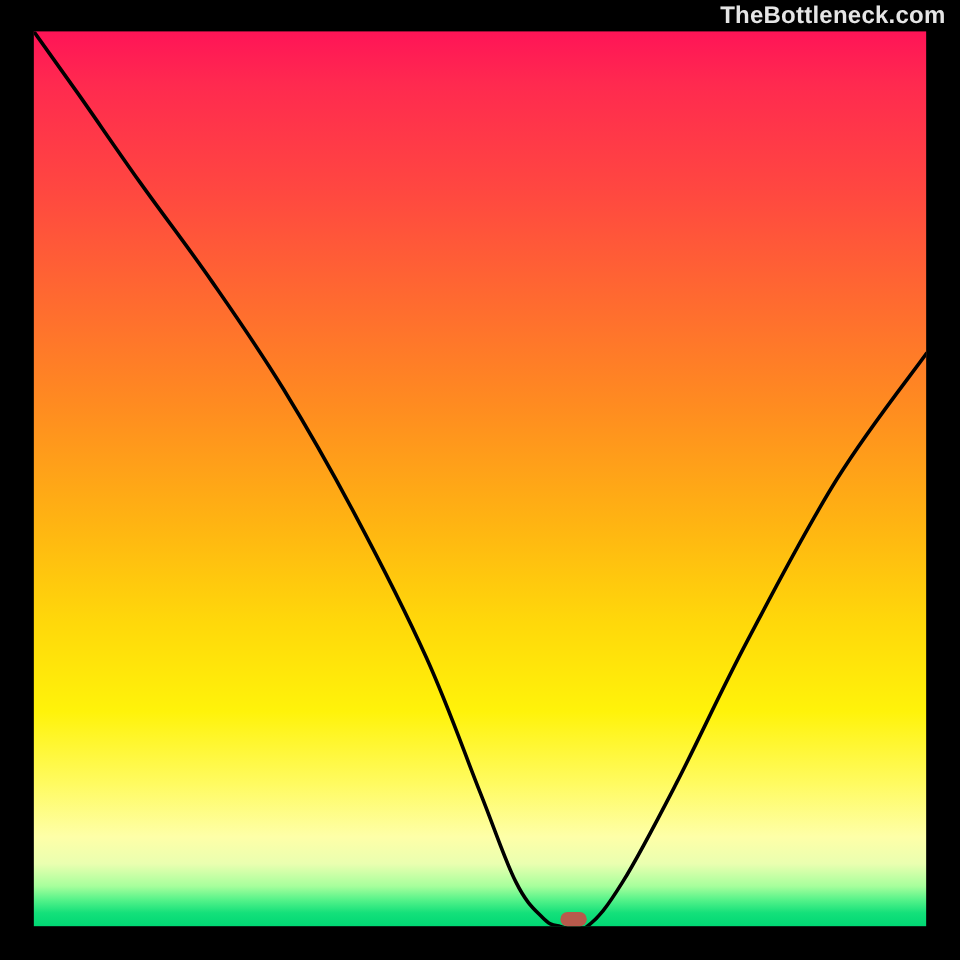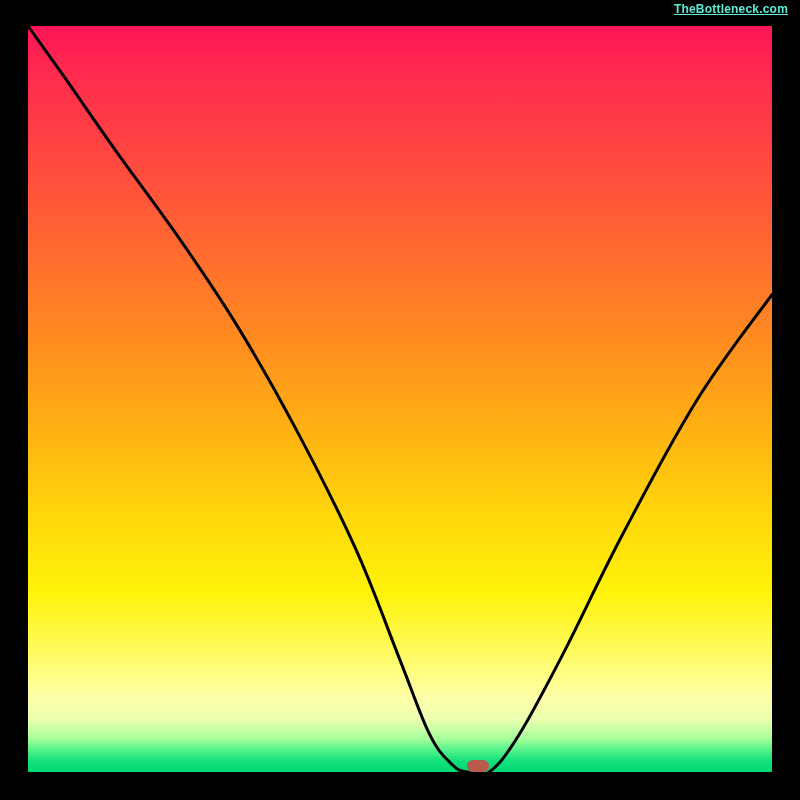--- a/index.html
+++ b/index.html
@@ -54,25 +54,24 @@
     width: 22px;
     height: 12px;
     border-radius: 6px;
     background: #b85a4c;
   }
   .watermark {
     position: absolute;
     top: 2px;
     right: 12px;
     font-family: Arial, Helvetica, sans-serif;
-    font-size: 12px;
+    font-size: 20px;
     font-weight: 600;
-    color: #5eead4;
+    color: #e5e5e5;
     letter-spacing: 0.2px;
-    text-decoration: underline;
   }
   svg.curve {
     position: absolute;
     inset: 0;
   }
 </style>
 </head>
 <body>
 
 <div class="frame">

